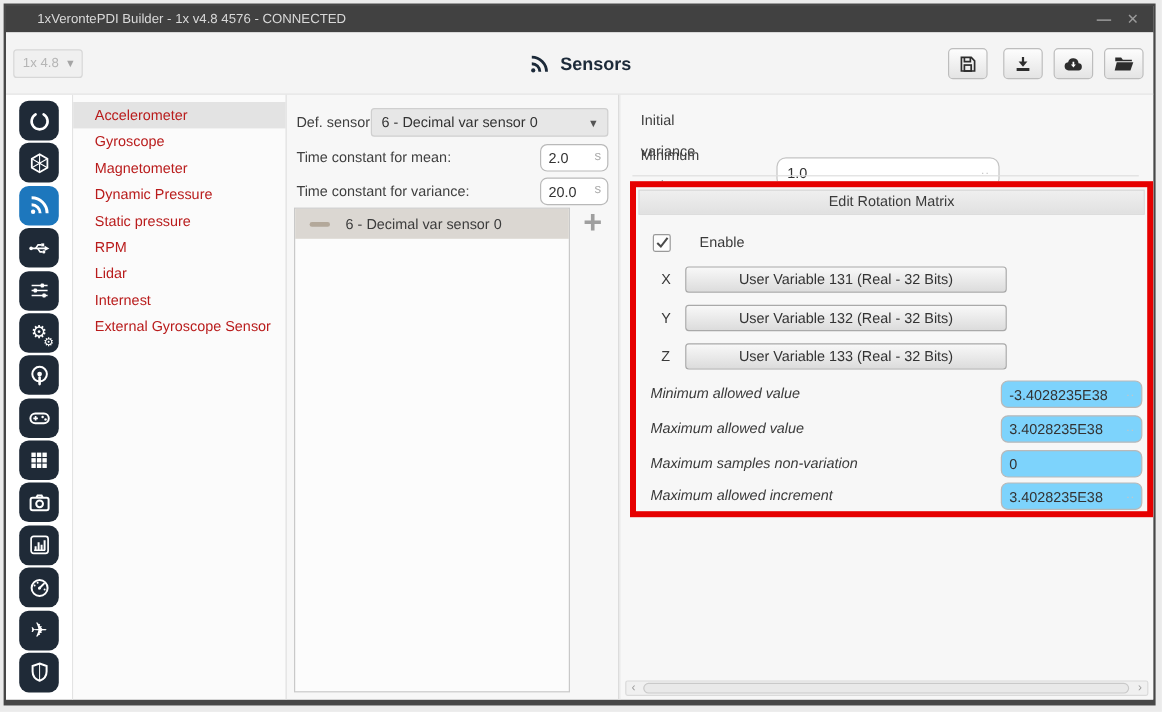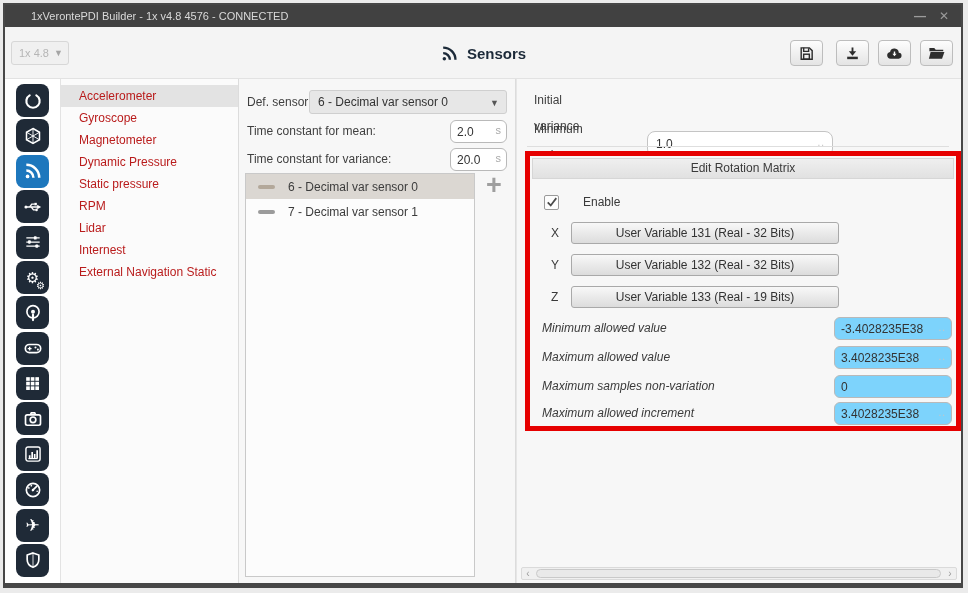--- a/index.html
+++ b/index.html
@@ -247,21 +247,21 @@
 
   <div class="menu">
     <div class="menu-item selected">Accelerometer</div>
     <div class="menu-item">Gyroscope</div>
     <div class="menu-item">Magnetometer</div>
     <div class="menu-item">Dynamic Pressure</div>
     <div class="menu-item">Static pressure</div>
     <div class="menu-item">RPM</div>
     <div class="menu-item">Lidar</div>
     <div class="menu-item">Internest</div>
-    <div class="menu-item">External Navigation Static</div>
+    <div class="menu-item">External Gyroscope Sensor</div>
   </div>
 
   <div class="config">
     <div class="cfg-label" style="left:8px; top:16px;">Def. sensor:</div>
     <div class="dropdown" style="left:70px; top:11px; width:198px;">
       <span>6 - Decimal var sensor 0</span>
       <span class="arrow">▼</span>
     </div>
 
     <div class="cfg-label" style="left:8px; top:45px;">Time constant for mean:</div>
@@ -273,24 +273,20 @@
     <div class="cfg-label" style="left:8px; top:73px;">Time constant for variance:</div>
     <div class="field" style="left:211px; top:69px; width:57px;">
       <input value="20.0" style="">
       <span class="unit">s</span>
     </div>
 
     <div class="sensor-listbox">
       <div class="sensor-row selected">
         <span class="dash tan"></span>
         <span>6 - Decimal var sensor 0</span>
-      </div>
-      <div class="sensor-row">
-        <span class="dash gray"></span>
-        <span>7 - Decimal var sensor 1</span>
       </div>
     </div>
     <div class="add-btn">+</div>
   </div>
 
   <div class="rightpanel">
     <div class="rp-row" style="top:8px;">
       <span class="rp-label" style="left:17px;">Initial variance</span>
       <span class="rp-input" style="left:130px; width:186px;">
         <input value="1.0" style="">
@@ -322,21 +318,21 @@
       <div class="axis-row" style="top:66px;">
         <span class="axis-letter">X</span>
         <span class="var-btn">User Variable 131 (Real - 32 Bits)</span>
       </div>
       <div class="axis-row" style="top:98px;">
         <span class="axis-letter">Y</span>
         <span class="var-btn">User Variable 132 (Real - 32 Bits)</span>
       </div>
       <div class="axis-row" style="top:130px;">
         <span class="axis-letter">Z</span>
-        <span class="var-btn">User Variable 133 (Real - 19 Bits)</span>
+        <span class="var-btn">User Variable 133 (Real - 32 Bits)</span>
       </div>
 
       <div class="fld-row" style="top:161px;">
         <span class="fld-label">Minimum allowed value</span>
         <span class="fld-input">
           <input value="-3.4028235E38" style="">
           <span class="dots">..</span>
         </span>
       </div>
       <div class="fld-row" style="top:190px;">

